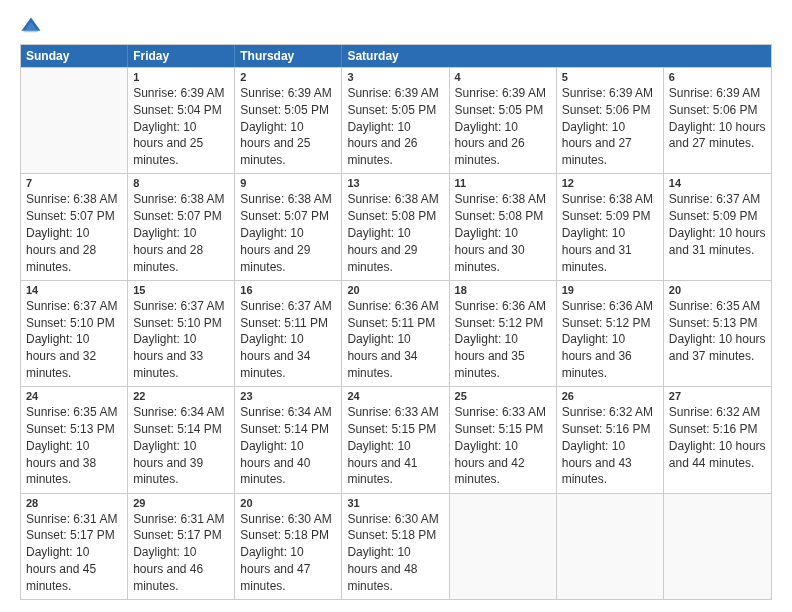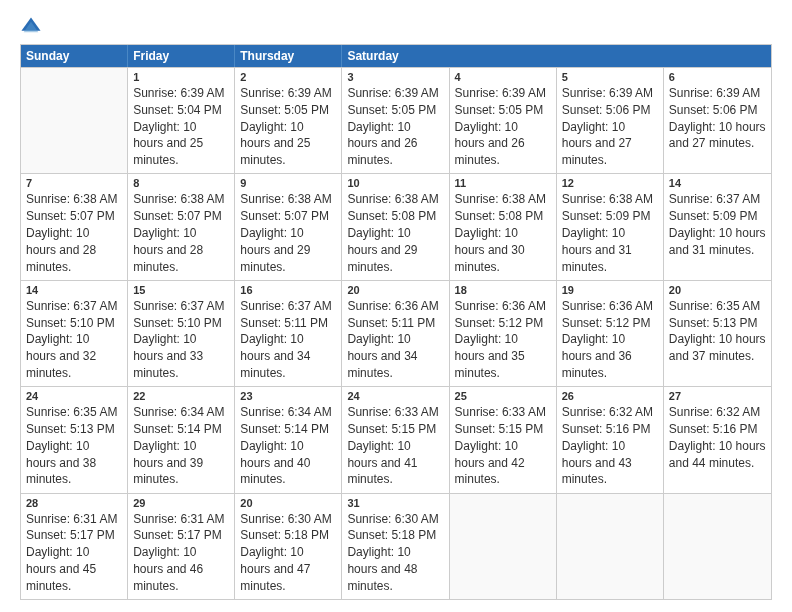--- a/index.html
+++ b/index.html
@@ -196,21 +196,21 @@
 Sunset: 5:07 PM
 Daylight: 10 hours and 28 minutes.</div>
           </div>
           <div class="cal-cell">
             <div class="day-num">9</div>
             <div class="cell-info" style="white-space: pre-line;">Sunrise: 6:38 AM
 Sunset: 5:07 PM
 Daylight: 10 hours and 29 minutes.</div>
           </div>
           <div class="cal-cell">
-            <div class="day-num">10</div>
+            <div class="day-num">13</div>
             <div class="cell-info" style="white-space: pre-line;">Sunrise: 6:38 AM
 Sunset: 5:08 PM
 Daylight: 10 hours and 29 minutes.</div>
           </div>
           <div class="cal-cell">
             <div class="day-num">11</div>
             <div class="cell-info" style="white-space: pre-line;">Sunrise: 6:38 AM
 Sunset: 5:08 PM
 Daylight: 10 hours and 30 minutes.</div>
           </div>

